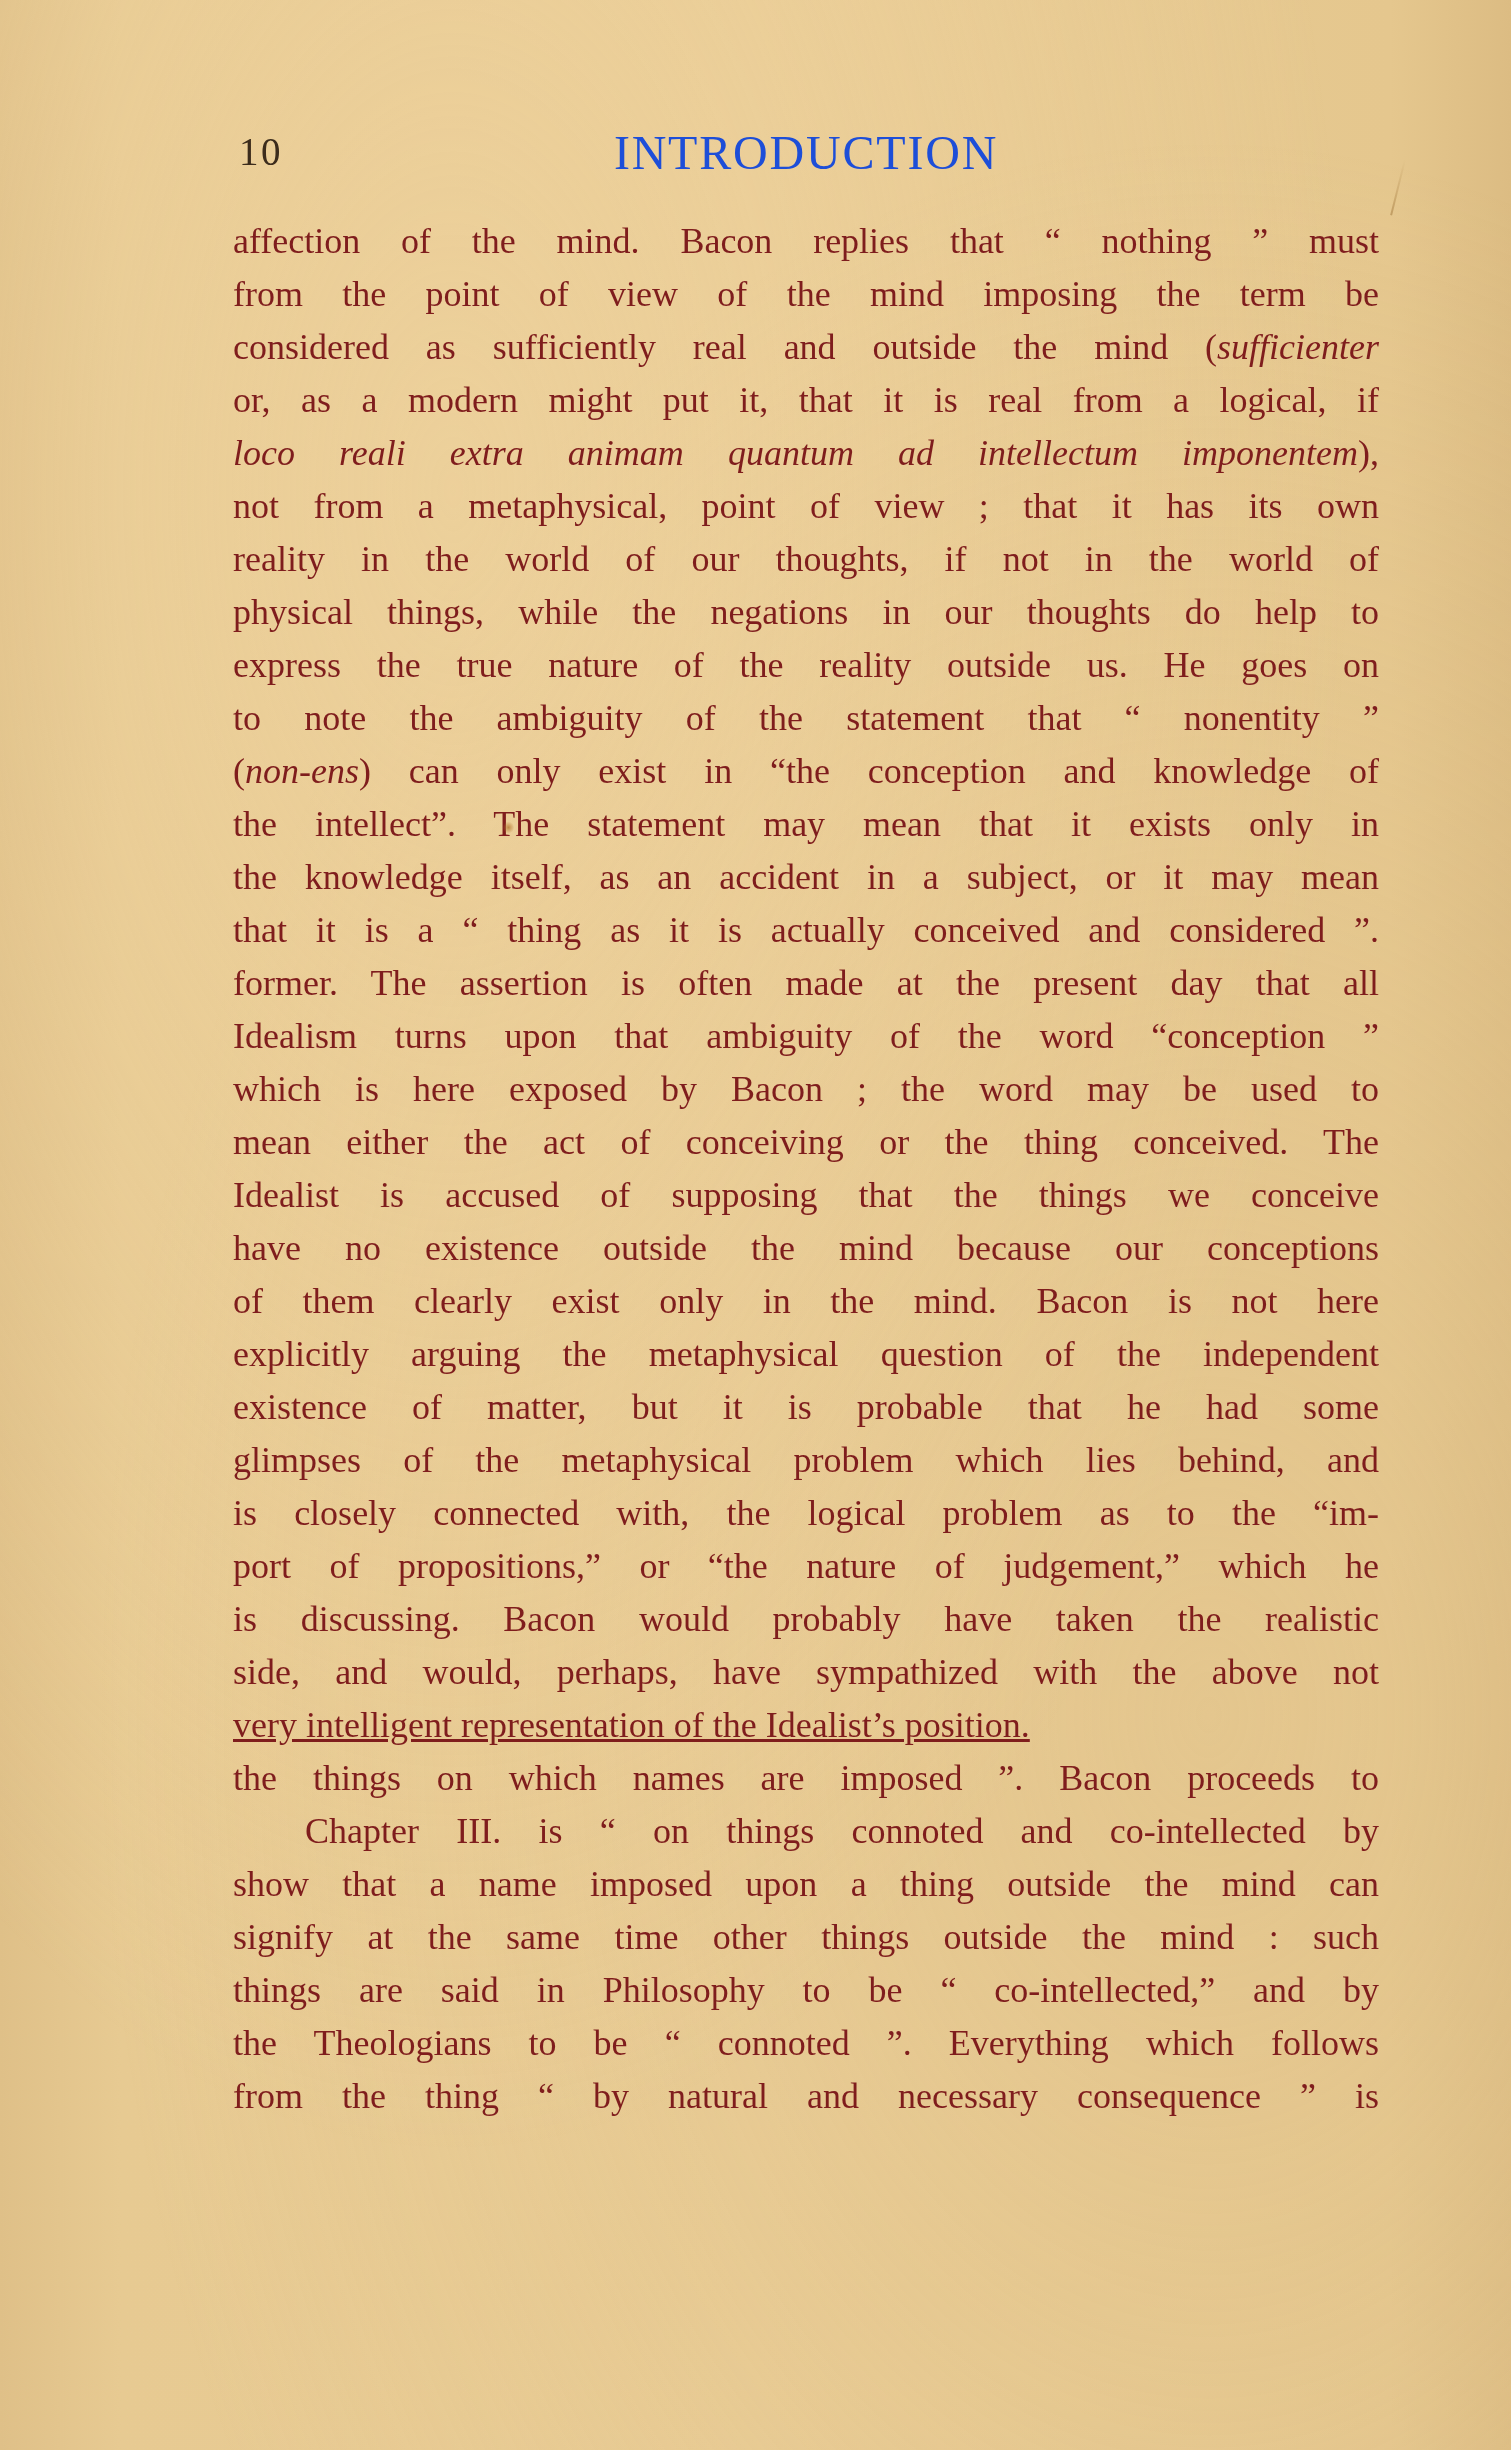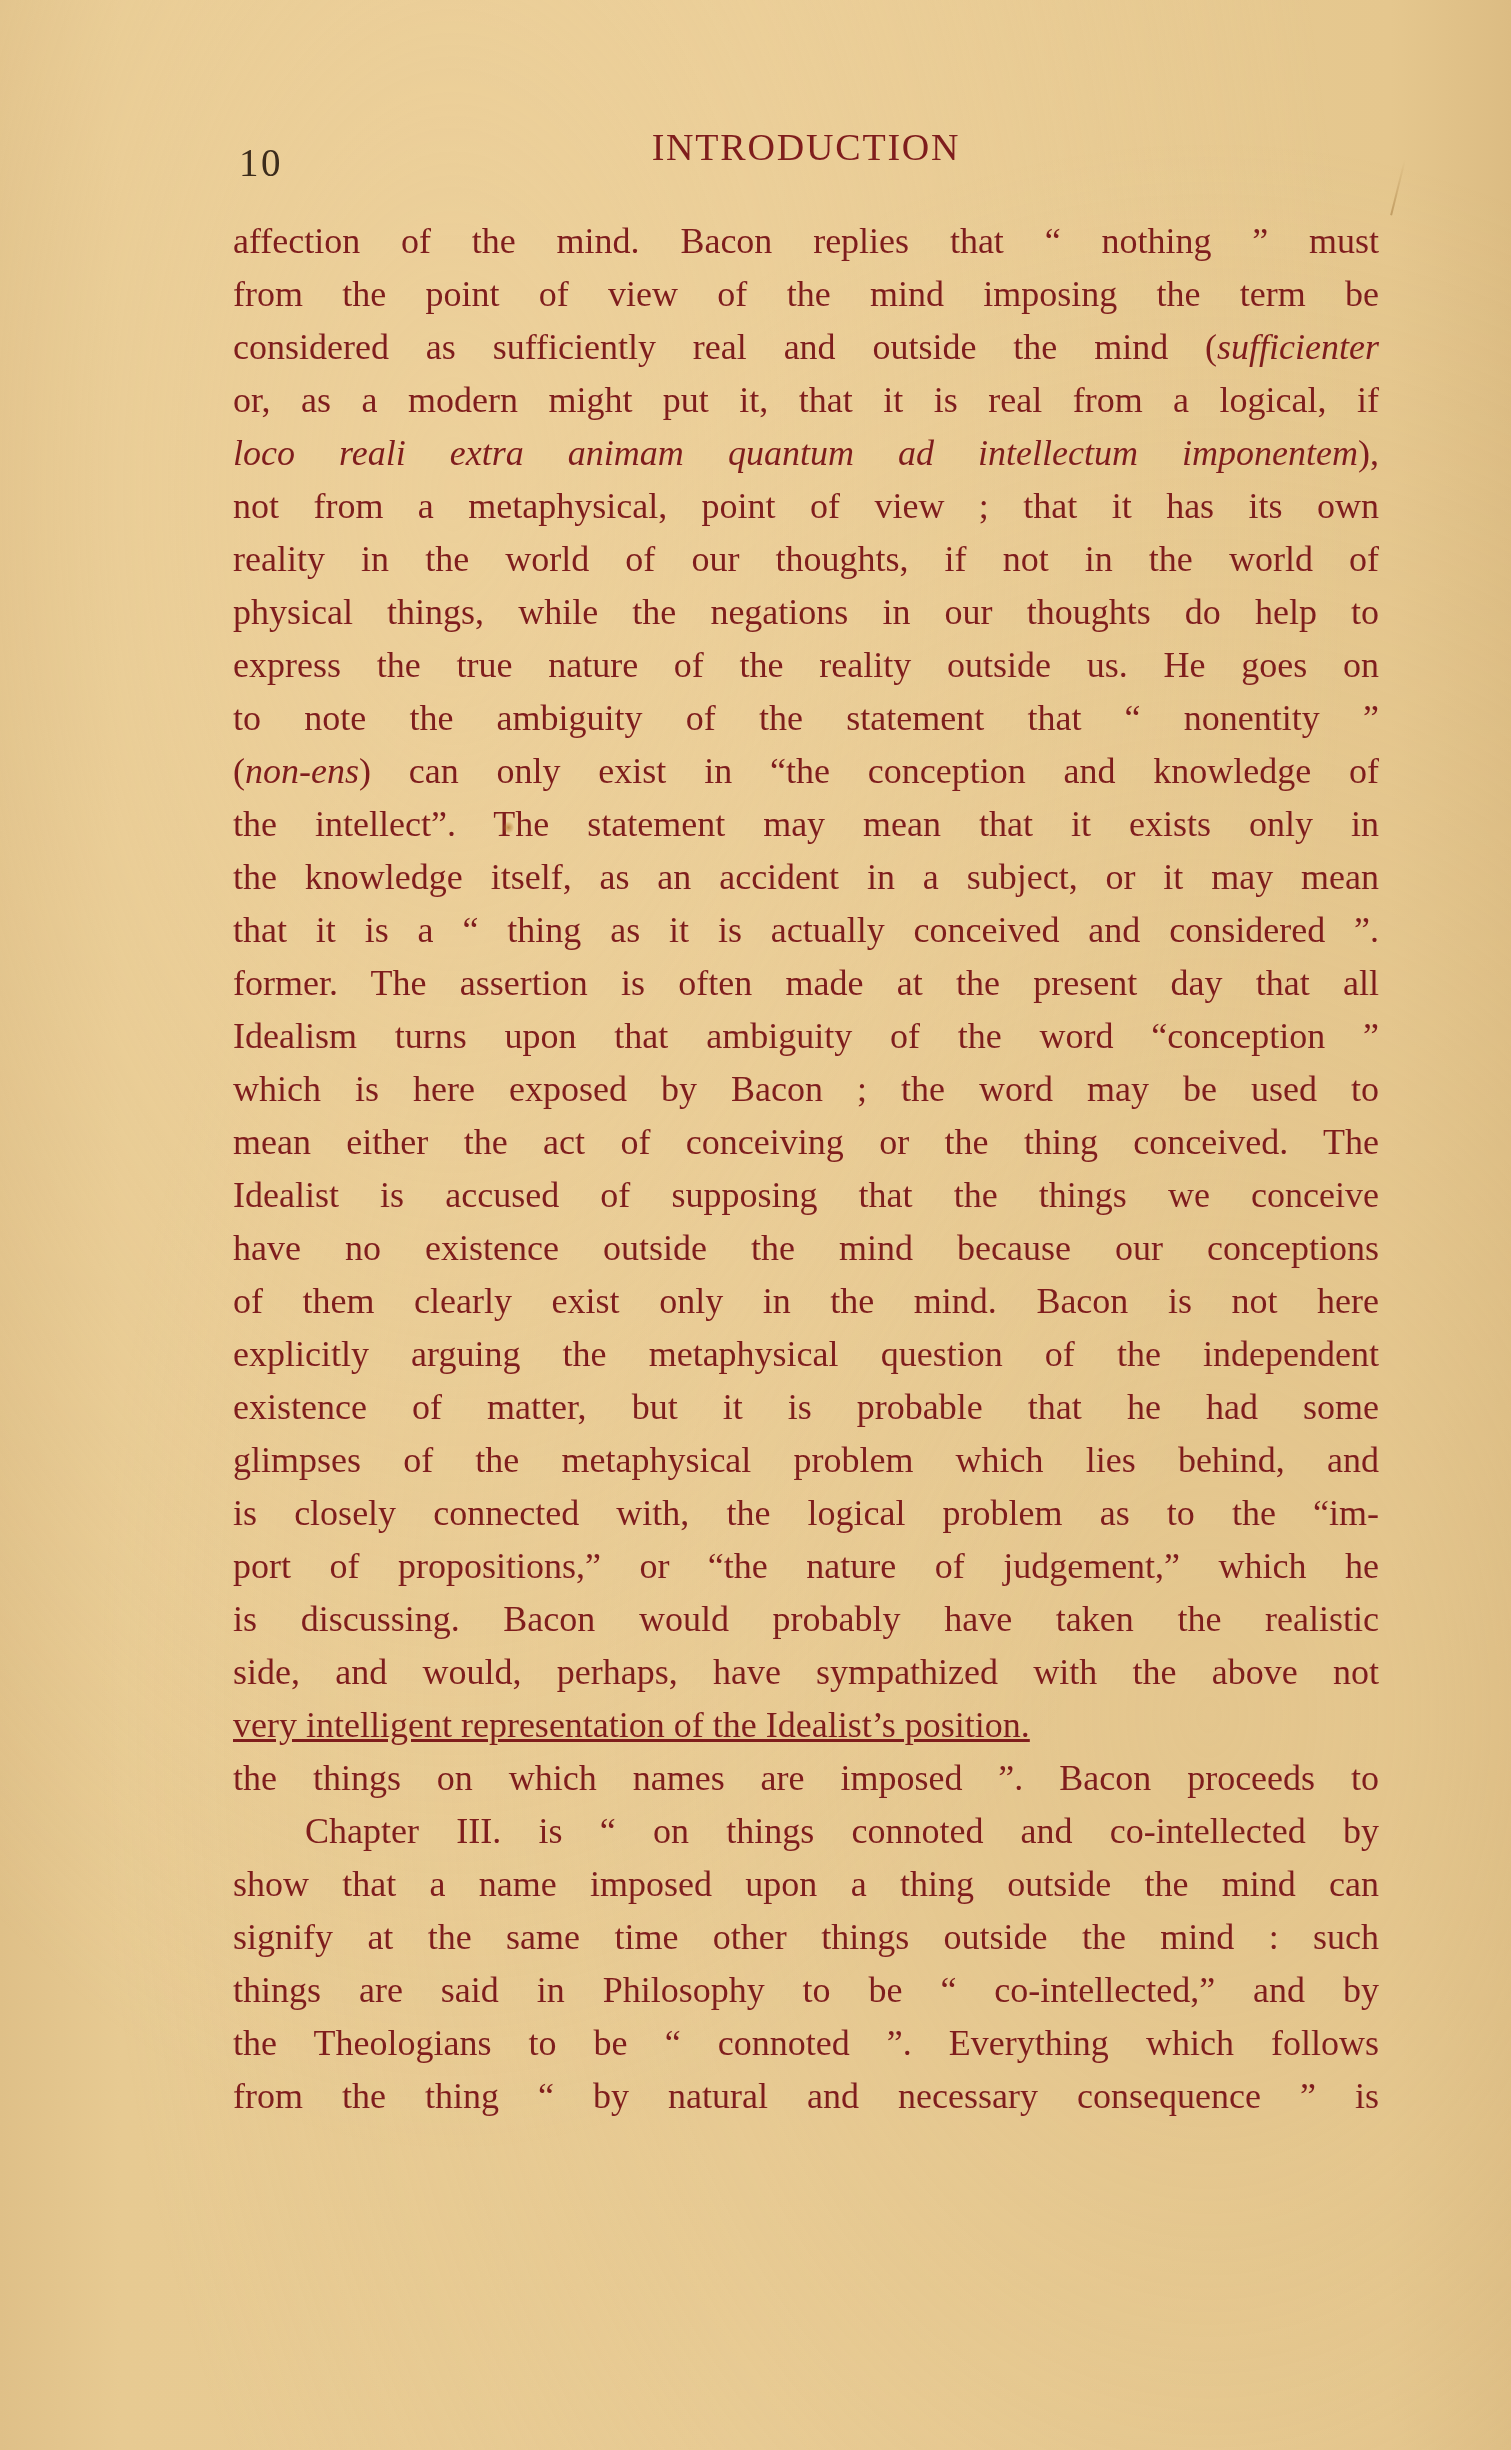--- a/index.html
+++ b/index.html
@@ -29,34 +29,34 @@
     .running-head {
       position: absolute;
       top: 117px;
       left: 233px;
       width: 1146px;
       height: 66px;
     }
     .page-number {
       position: absolute;
       left: 6px;
-      top: 23px;
+      top: 12px;
       font-size: 39px;
       letter-spacing: 2.4px;
       color: #3c2c1c;
     }
     .head-title {
       position: absolute;
       left: 0;
       right: 0;
       top: 8.4px;
       text-align: center;
-      font-size: 38px;
+      font-size: 48px;
       letter-spacing: 1.8px;
-      color: #7f1d1d;
+      color: #1d4ed8;
     }
     .body-text {
       position: absolute;
       top: 215px;
       left: 233px;
       width: 1146px;
     }
     .line {
       display: block;
       height: 53px;

